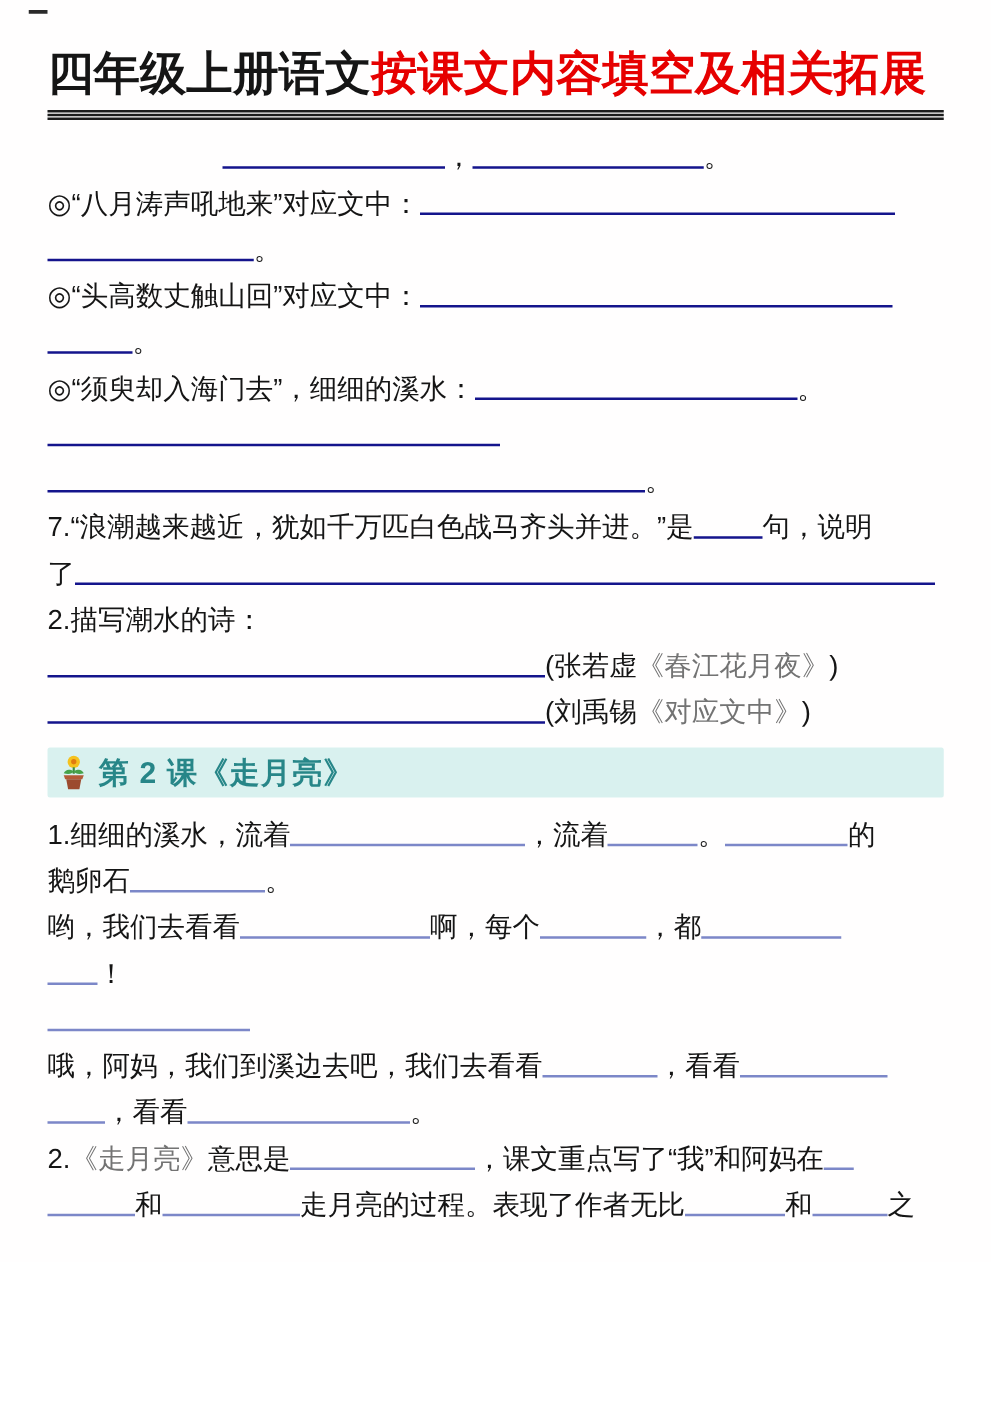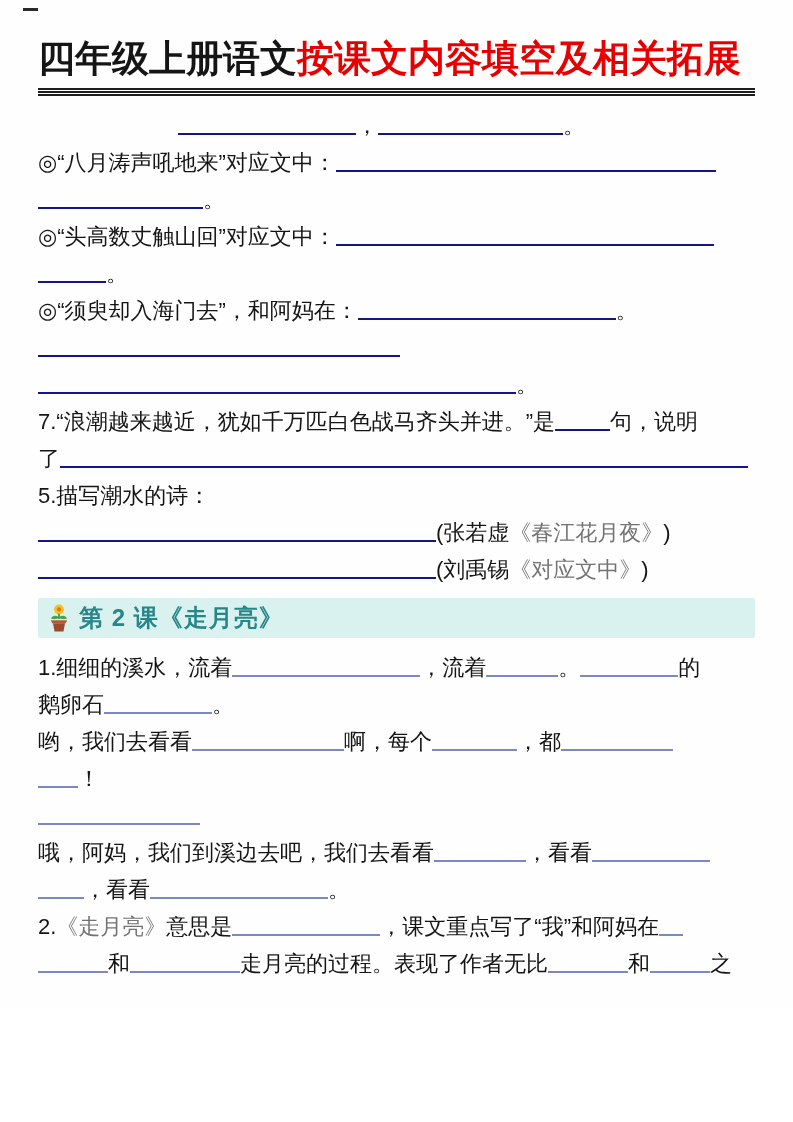--- a/index.html
+++ b/index.html
@@ -61,26 +61,26 @@
 
     <h1 class="title"><span>四年级上册语文</span><span class="red">按课文内容填空及相关拓展</span></h1>
     <div class="title-rule"></div>
 
     <div class="lines" style="--blank: #14148c;">
         <p class="line" style="padding-left: 140px;"><span class="blank" style="width: 178px;"></span><span>，</span><span class="blank" style="width: 185px;"></span><span>。</span></p>
         <p class="line"><span>◎“八月涛声吼地来”对应文中：</span><span class="blank" style="width: 380px;"></span></p>
         <p class="line"><span class="blank" style="width: 165px;"></span><span>。</span></p>
         <p class="line"><span>◎“头高数丈触山回”对应文中：</span><span class="blank" style="width: 378px;"></span></p>
         <p class="line"><span class="blank" style="width: 68px;"></span><span>。</span></p>
-        <p class="line"><span>◎“须臾却入海门去”，和阿妈在：</span><span class="blank" style="width: 258px;"></span><span>。</span></p>
+        <p class="line"><span>◎“须臾却入海门去”，细细的溪水：</span><span class="blank" style="width: 258px;"></span><span>。</span></p>
         <p class="line"><span class="blank" style="width: 362px;"></span></p>
         <p class="line"><span class="blank" style="width: 478px;"></span><span>。</span></p>
         <p class="line"><span>7.“浪潮越来越近，犹如千万匹白色战马齐头并进。”是</span><span class="blank" style="width: 55px;"></span><span>句，说明</span></p>
         <p class="line"><span>了</span><span class="blank" style="width: 688px;"></span></p>
-        <p class="line"><span>5.描写潮水的诗：</span></p>
+        <p class="line"><span>2.描写潮水的诗：</span></p>
         <p class="line"><span class="blank" style="width: 398px;"></span><span>(张若虚</span><span class="blue">《春江花月夜》</span><span>)</span></p>
         <p class="line"><span class="blank" style="width: 398px;"></span><span>(刘禹锡</span><span class="blue">《对应文中》</span><span>)</span></p>
       </div>
 
     <div class="section-header">
       <span>
         <svg width="26" height="30" viewBox="0 0 24 28" aria-hidden="true">
           <circle cx="12" cy="6" r="4.6" fill="#f5c21e"></circle>
           <circle cx="12" cy="6" r="2" fill="#e07b10"></circle>
           <path d="M12 10 L12 15" stroke="#3e8e41" stroke-width="1.6"></path>

